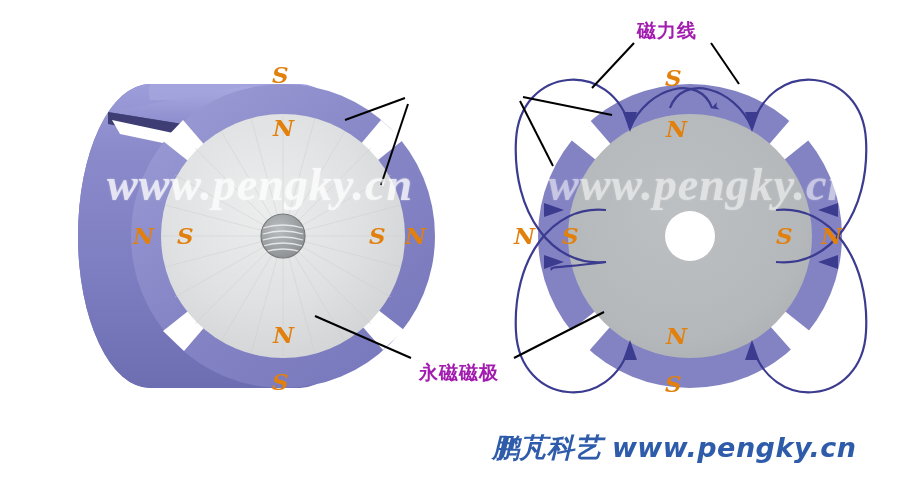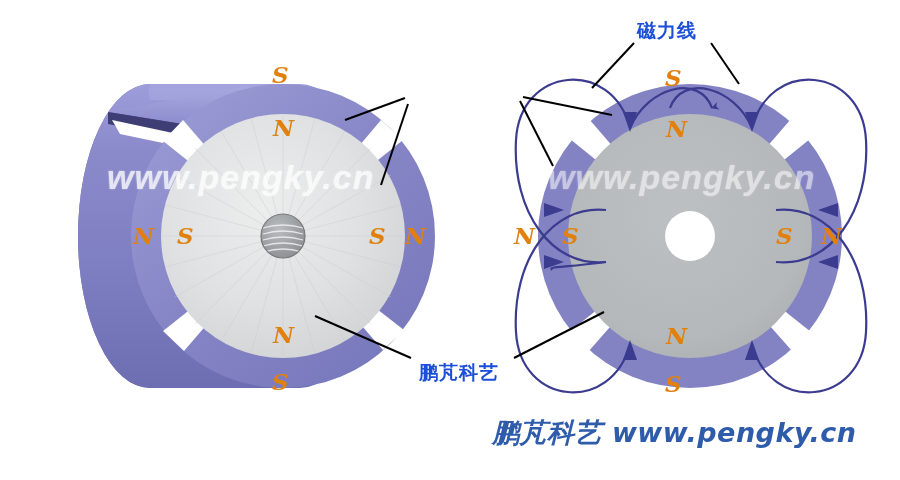--- a/index.html
+++ b/index.html
@@ -12,21 +12,21 @@
     position:relative;
   }
   #stage{position:absolute;left:0;top:0;width:900px;height:480px;}
   svg.layer{position:absolute;left:0;top:0;width:900px;height:480px;}
 
   .cn-label{
     position:absolute;
     font-family:"DejaVu Sans","Liberation Sans",sans-serif;
     font-size:19px;
     font-weight:700;
-    color:#1d4ed8;
+    color:#a21caf;
     white-space:nowrap;
     letter-spacing:1px;
   }
   .pole-letter{
     position:absolute;
     font-family:"DejaVu Serif","Liberation Serif",serif;
     font-size:23px;
     font-weight:700;
     font-style:italic;
     color:#e2800e;
@@ -38,24 +38,24 @@
     font-family:"DejaVu Sans","Liberation Sans",sans-serif;
     font-style:italic;
     font-weight:700;
     font-size:27px;
     color:#2f5caa;
     white-space:nowrap;
     letter-spacing:0.5px;
   }
   .wm{
     position:absolute;
-    font-family:Liberation Sans, sans-serif;
+    font-family:Liberation Serif, serif;
     font-style:italic;
     font-weight:700;
-    font-size:34px;
+    font-size:46px;
     color:#ffffff;
     opacity:0.78;
     white-space:nowrap;
     letter-spacing:1px;
     text-shadow:0 0 2px rgba(255,255,255,.6);
     pointer-events:none;
   }
   .wm.dark{color:#ffffff;opacity:0.55;}
 </style>
 </head>
@@ -235,35 +235,35 @@
       <line x1="711" y1="43" x2="739" y2="84"></line>
       <line x1="411" y1="358" x2="315" y2="316"></line>
       <line x1="514" y1="358" x2="604" y2="312"></line>
     </g>
   </svg>
 
   <div class="wm" style="left:107px;top:158px;">www.pengky.cn</div>
   <div class="wm dark" style="left:548px;top:158px;">www.pengky.cn</div>
 
   <div class="cn-label" style="left:637px;top:18px;">磁力线</div>
-  <div class="cn-label" style="left:419px;top:360px;">鹏芃科艺</div>
+  <div class="cn-label" style="left:419px;top:360px;">永磁磁极</div>
 
   <div class="pole-letter" style="left:272px;top:63px;">S</div>
   <div class="pole-letter" style="left:273px;top:116px;">N</div>
   <div class="pole-letter" style="left:133px;top:224px;">N</div>
   <div class="pole-letter" style="left:177px;top:224px;">S</div>
   <div class="pole-letter" style="left:369px;top:224px;">S</div>
   <div class="pole-letter" style="left:405px;top:224px;">N</div>
   <div class="pole-letter" style="left:273px;top:323px;">N</div>
   <div class="pole-letter" style="left:272px;top:370px;">S</div>
 
   <div class="pole-letter" style="left:665px;top:66px;">S</div>
   <div class="pole-letter" style="left:666px;top:117px;">N</div>
   <div class="pole-letter" style="left:514px;top:224px;">N</div>
   <div class="pole-letter" style="left:562px;top:224px;">S</div>
   <div class="pole-letter" style="left:776px;top:224px;">S</div>
   <div class="pole-letter" style="left:821px;top:224px;">N</div>
   <div class="pole-letter" style="left:666px;top:324px;">N</div>
   <div class="pole-letter" style="left:665px;top:372px;">S</div>
 
-  <div class="brand" style="left:492px;top:415px;">鹏芃科艺 www.pengky.cn</div>
+  <div class="brand" style="left:492px;top:430px;">鹏芃科艺 www.pengky.cn</div>
 
 </div>
 
 </body></html>

